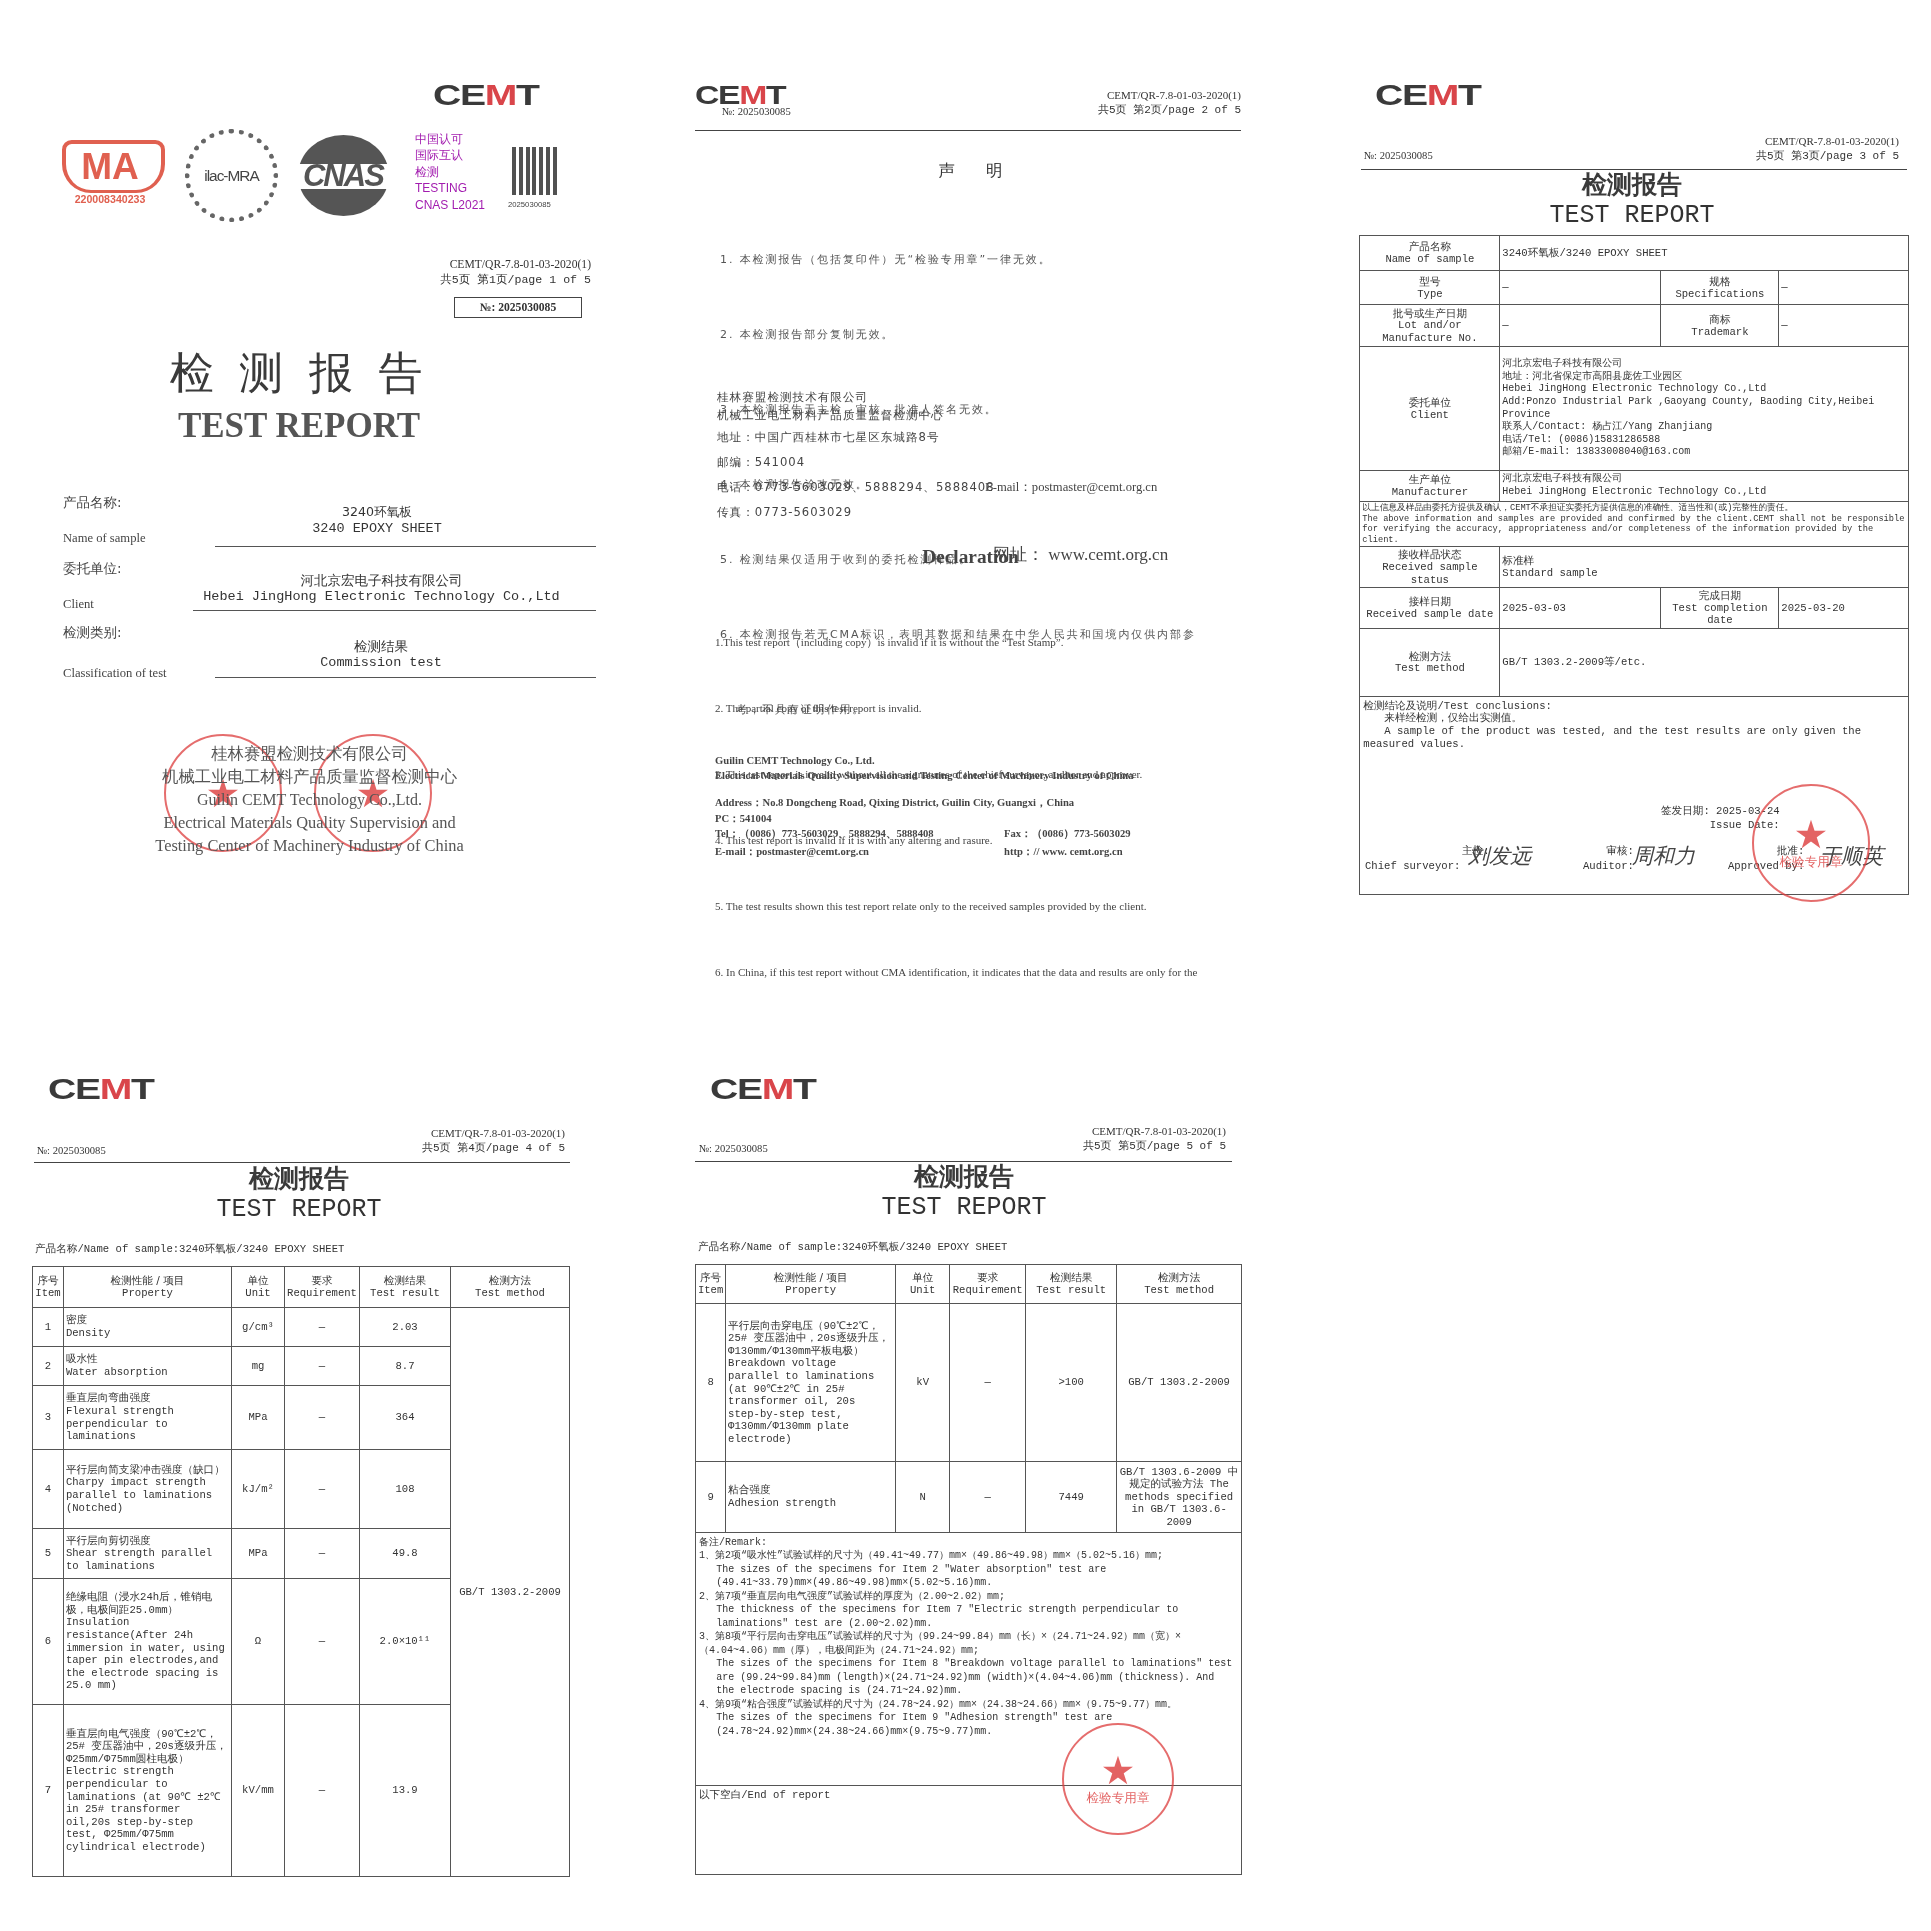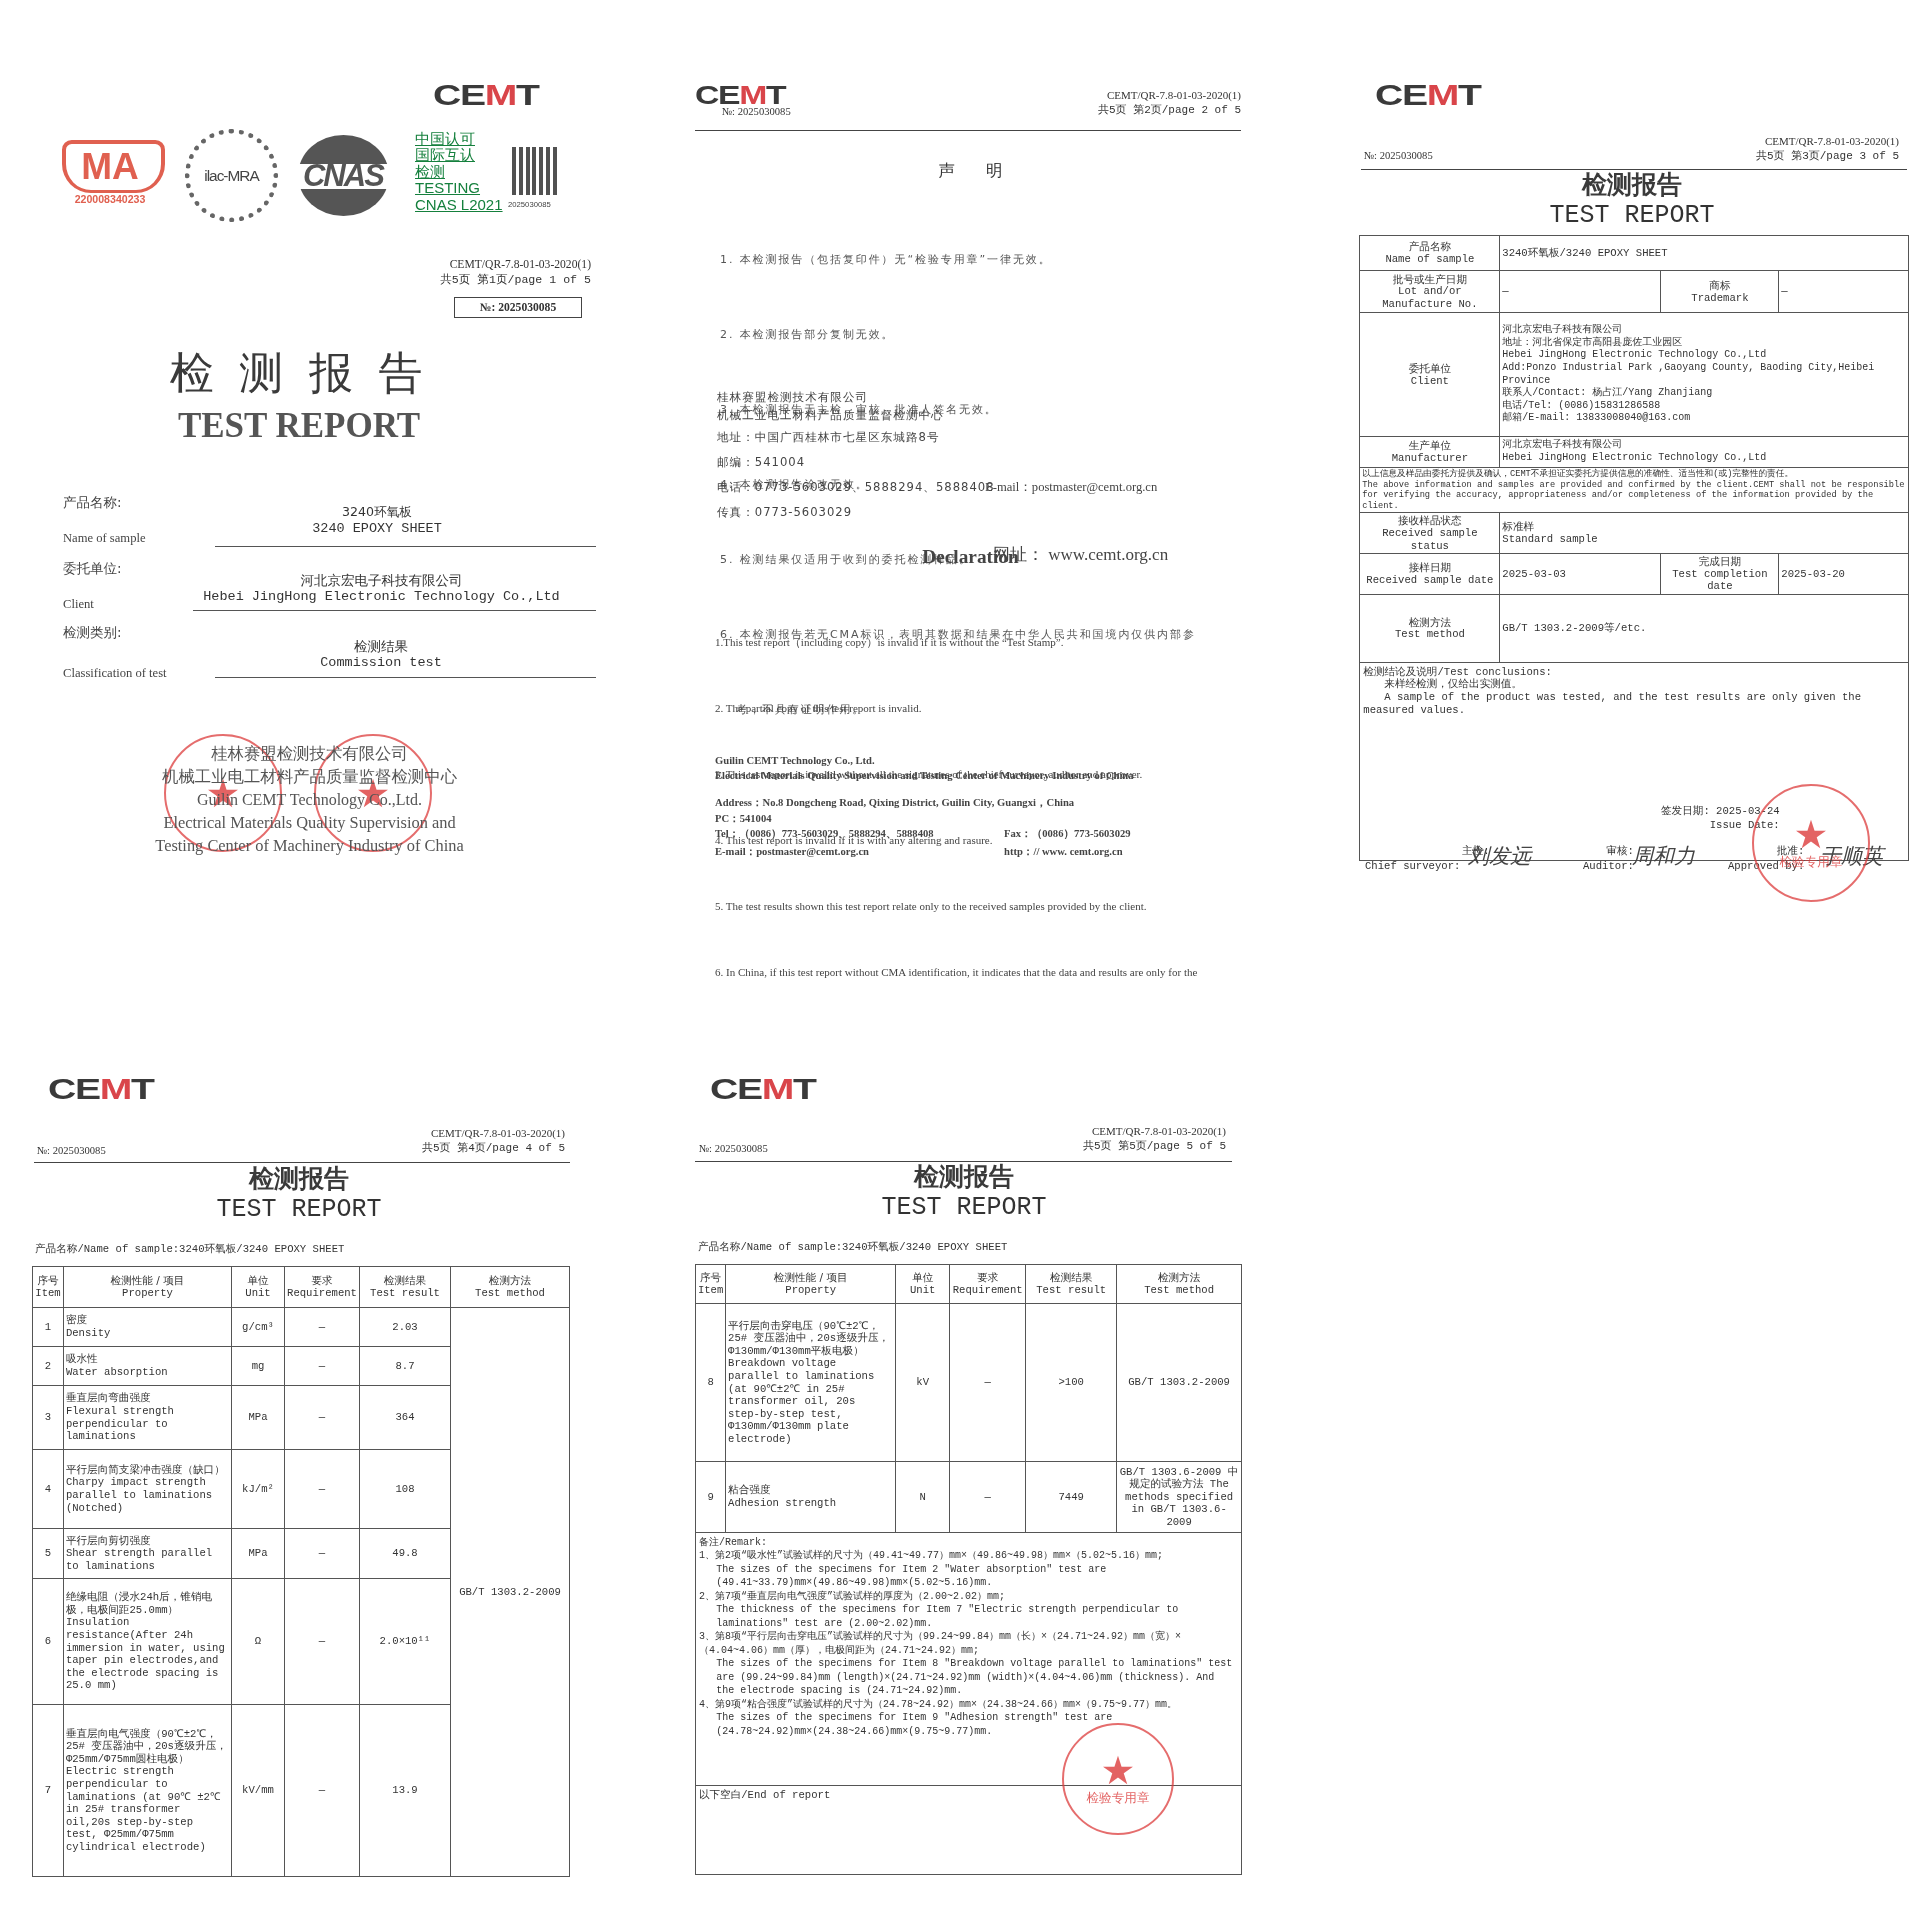--- a/index.html
+++ b/index.html
@@ -40,21 +40,21 @@
 
   <div class="abs" style="left:185px;top:129px;width:93px;height:93px;border-radius:50%;border:5.8px dotted #666;display:flex;align-items:center;justify-content:center;box-sizing:border-box;">
     <span style="font-family:'Liberation Sans',sans-serif;font-size:15.4px;color:#444;letter-spacing:-1px;">ilac-MRA</span>
   </div>
 
   <div class="abs" style="left:290px;top:135px;width:106px;height:81px;">
     <div style="position:absolute;left:7.7px;top:0;width:91px;height:81px;border-radius:50%;background:#555;"></div>
     <div style="position:absolute;left:0;top:29px;width:106px;height:25px;background:#fff;"></div>
     <div style="position:absolute;left:0;top:23px;width:106px;text-align:center;font-family:'Liberation Sans',sans-serif;font-weight:bold;font-style:italic;font-size:31px;color:#555;letter-spacing:-1.9px;">CNAS</div>
   </div>
-  <div class="abs sans" style="left:415px;top:131px;font-size:15px;line-height:16.4px;color:#15803d;text-decoration:underline;">
+  <div class="abs sans" style="left:415px;top:131px;font-size:12px;line-height:16.4px;color:#a21caf;">
     <div>中国认可</div>
     <div>国际互认</div>
     <div>检测</div>
     <div>TESTING</div>
     <div>CNAS  L2021</div>
   </div>
   <div class="abs" style="left:512px;top:147px;width:48px;height:48px;background:
       repeating-linear-gradient(90deg,#333 0 3.9px,#fff 3.9px 6.8px),#333;opacity:.85;"></div>
   <div class="abs sans" style="left:508px;top:200px;font-size:7.7px;color:#444;">2025030085</div>
 
@@ -186,20 +186,32 @@
         <col>
       </colgroup>
     <tbody>
         <tr style="height:35px;">
       <td class="c">
             <div style="font-family:'DejaVu Sans',sans-serif;">产品名称</div>
             <div>Name of sample</div>
           </td>
       <td colspan="3">3240环氧板/3240 EPOXY SHEET</td>
     </tr>
+    <tr style="height:34px;">
+      <td class="c">
+            <div style="font-family:'DejaVu Sans',sans-serif;">型号</div>
+            <div>Type</div>
+          </td>
+      <td>—</td>
+      <td class="c">
+            <div style="font-family:'DejaVu Sans',sans-serif;">规格</div>
+            <div>Specifications</div>
+          </td>
+      <td>—</td>
+    </tr>
     <tr style="height:42px;">
       <td class="c">
             <div style="font-family:'DejaVu Sans',sans-serif;">批号或生产日期</div>
             <div>Lot and/or</div>
             <div>Manufacture No.</div>
           </td>
       <td>—</td>
       <td class="c">
             <div style="font-family:'DejaVu Sans',sans-serif;">商标</div>
             <div>Trademark</div>

